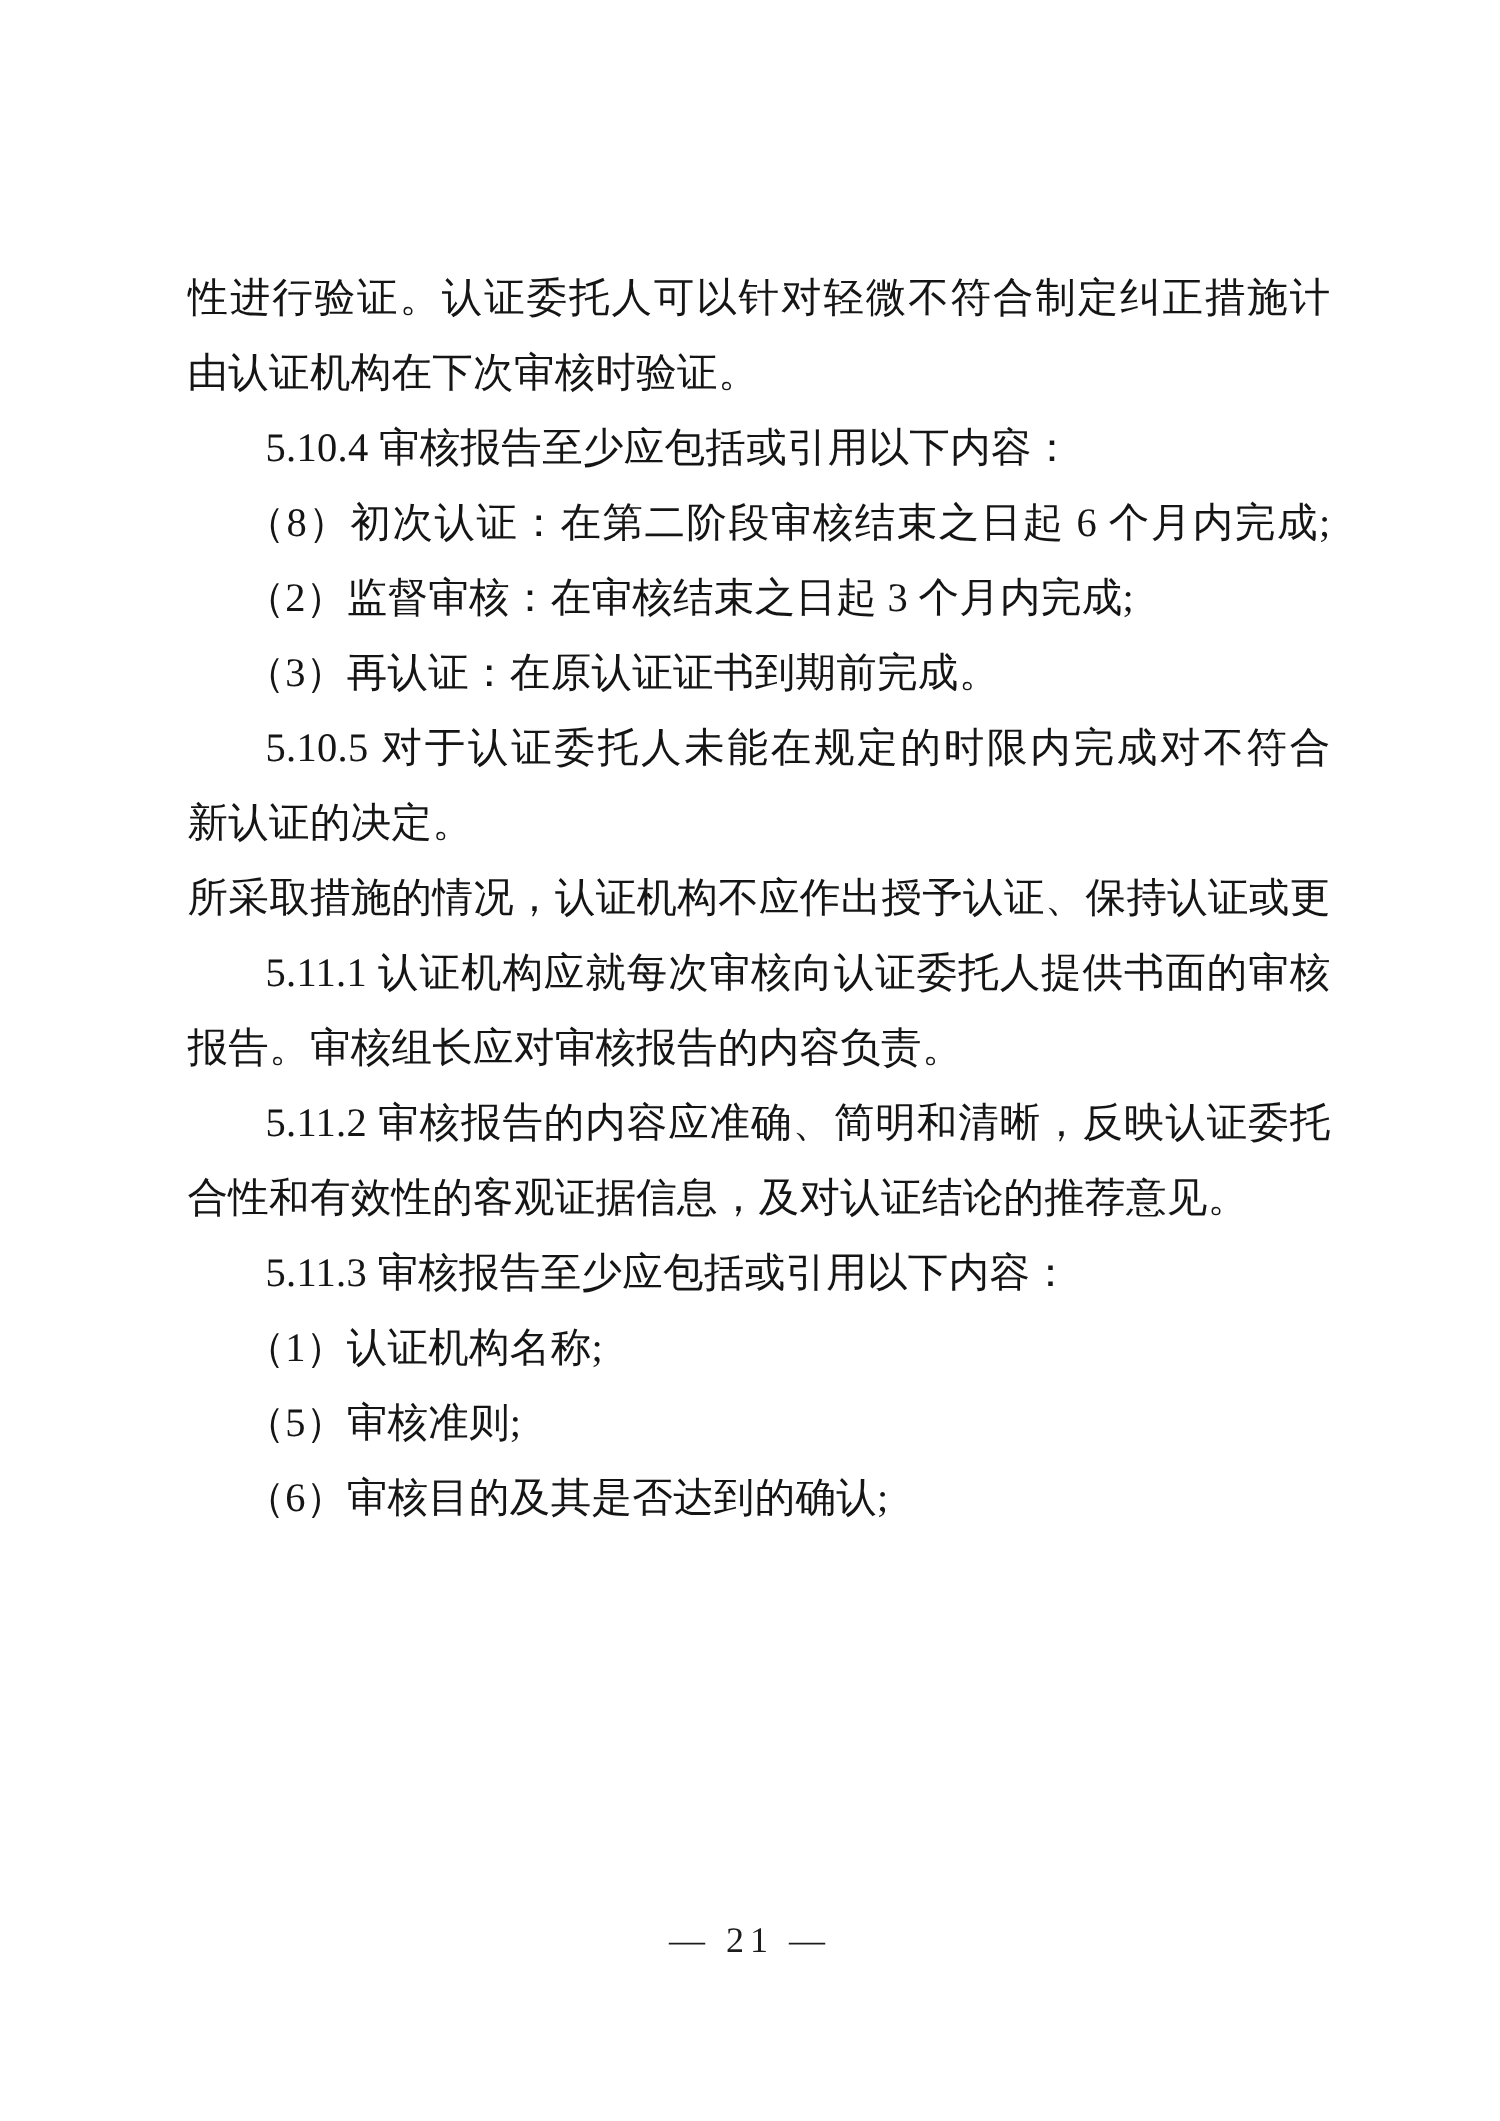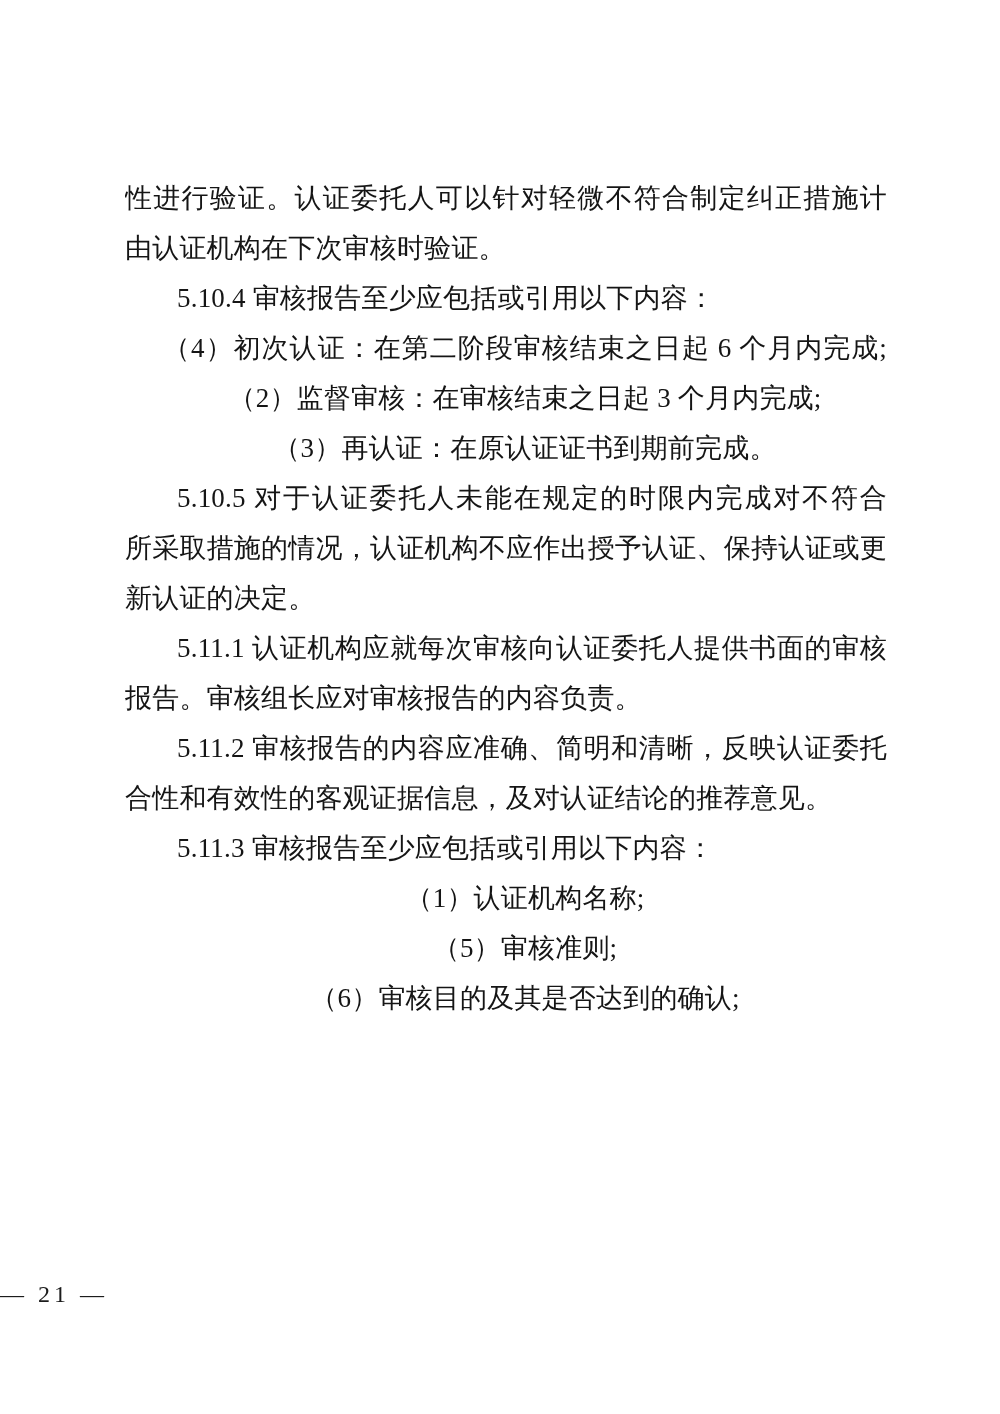--- a/index.html
+++ b/index.html
@@ -32,56 +32,56 @@
     font-size: 27px;
     height: 50px;
     line-height: 50px;
     white-space: nowrap;
     overflow: visible;
     letter-spacing: 0.2px;
   }
   
   .line.first   { text-indent: 52px; }
   
-  .line.list    { text-indent: 38px; text-align: center; }
+  .line.list    { text-indent: 38px; }
   
   .line.heading { text-indent: 52px; font-weight: 700; letter-spacing: 1px; }
   
   .line.j {
     white-space: normal;
     text-align: justify;
     text-align-last: justify;
     height: 50px;
     overflow: hidden;
   }
   .page-number {
     position: absolute;
     left: 0;
     top: 1281px;
     width: 1000px;
-    text-align: left;
+    text-align: center;
     font-size: 24px;
     letter-spacing: 4px;
     color: #1c1c1c;
   }
 </style>
 </head>
 <body>
 
 <div class="page">
   <div class="body-text" id="document-lines">
       <div class="line cont j">性进行验证。认证委托人可以针对轻微不符合制定纠正措施计划，</div>
       <div class="line cont">由认证机构在下次审核时验证。</div>
       <div class="line first">5.10.4 审核报告至少应包括或引用以下内容：</div>
-      <div class="line list j">（4）初次认证：在第二阶段审核结束之日起 6 个月内完成;</div>
+      <div class="line list j">（8）初次认证：在第二阶段审核结束之日起 6 个月内完成;</div>
       <div class="line list">（2）监督审核：在审核结束之日起 3 个月内完成;</div>
       <div class="line list">（3）再认证：在原认证证书到期前完成。</div>
       <div class="line first j">5.10.5 对于认证委托人未能在规定的时限内完成对不符合</div>
+      <div class="line cont">新认证的决定。</div>
       <div class="line cont j">所采取措施的情况，认证机构不应作出授予认证、保持认证或更</div>
-      <div class="line cont">新认证的决定。</div>
       <div class="line first j">5.11.1 认证机构应就每次审核向认证委托人提供书面的审核</div>
       <div class="line cont">报告。审核组长应对审核报告的内容负责。</div>
       <div class="line first j">5.11.2 审核报告的内容应准确、简明和清晰，反映认证委托</div>
       <div class="line cont">合性和有效性的客观证据信息，及对认证结论的推荐意见。</div>
       <div class="line first">5.11.3 审核报告至少应包括或引用以下内容：</div>
       <div class="line list">（1）认证机构名称;</div>
       <div class="line list">（5）审核准则;</div>
       <div class="line list">（6）审核目的及其是否达到的确认;</div>
     </div>
   <div class="page-number">— 21 —</div>

